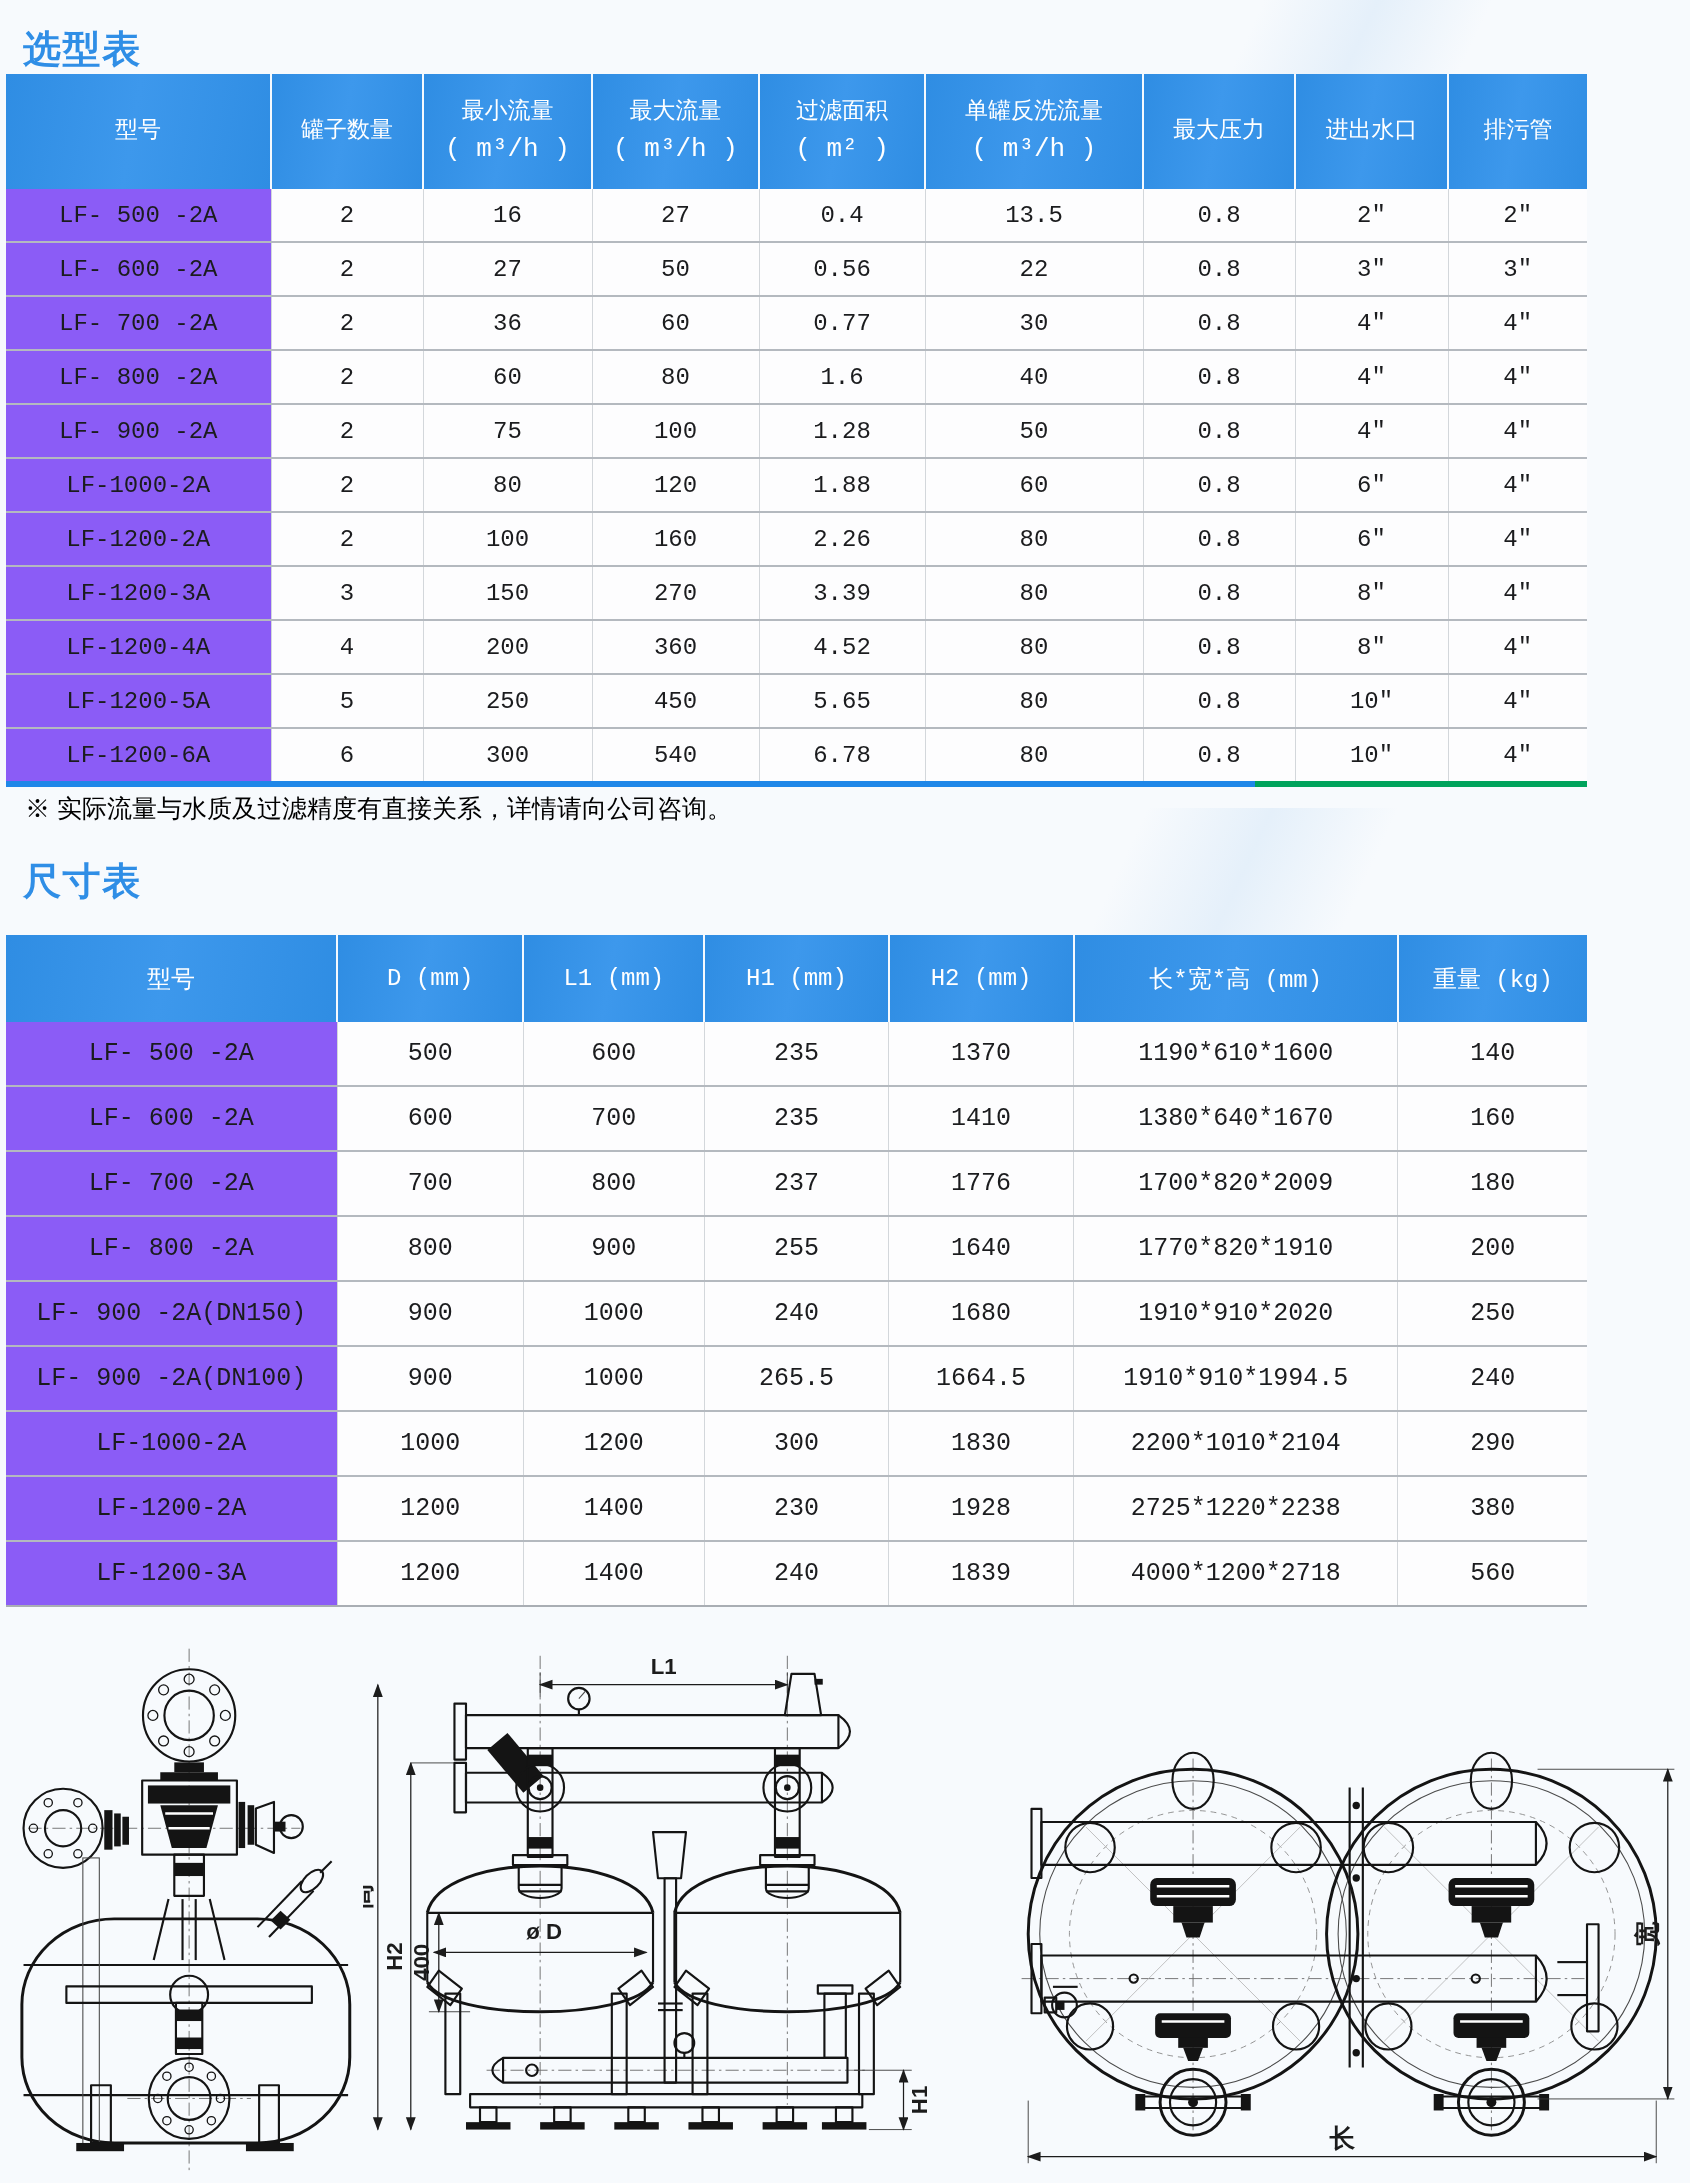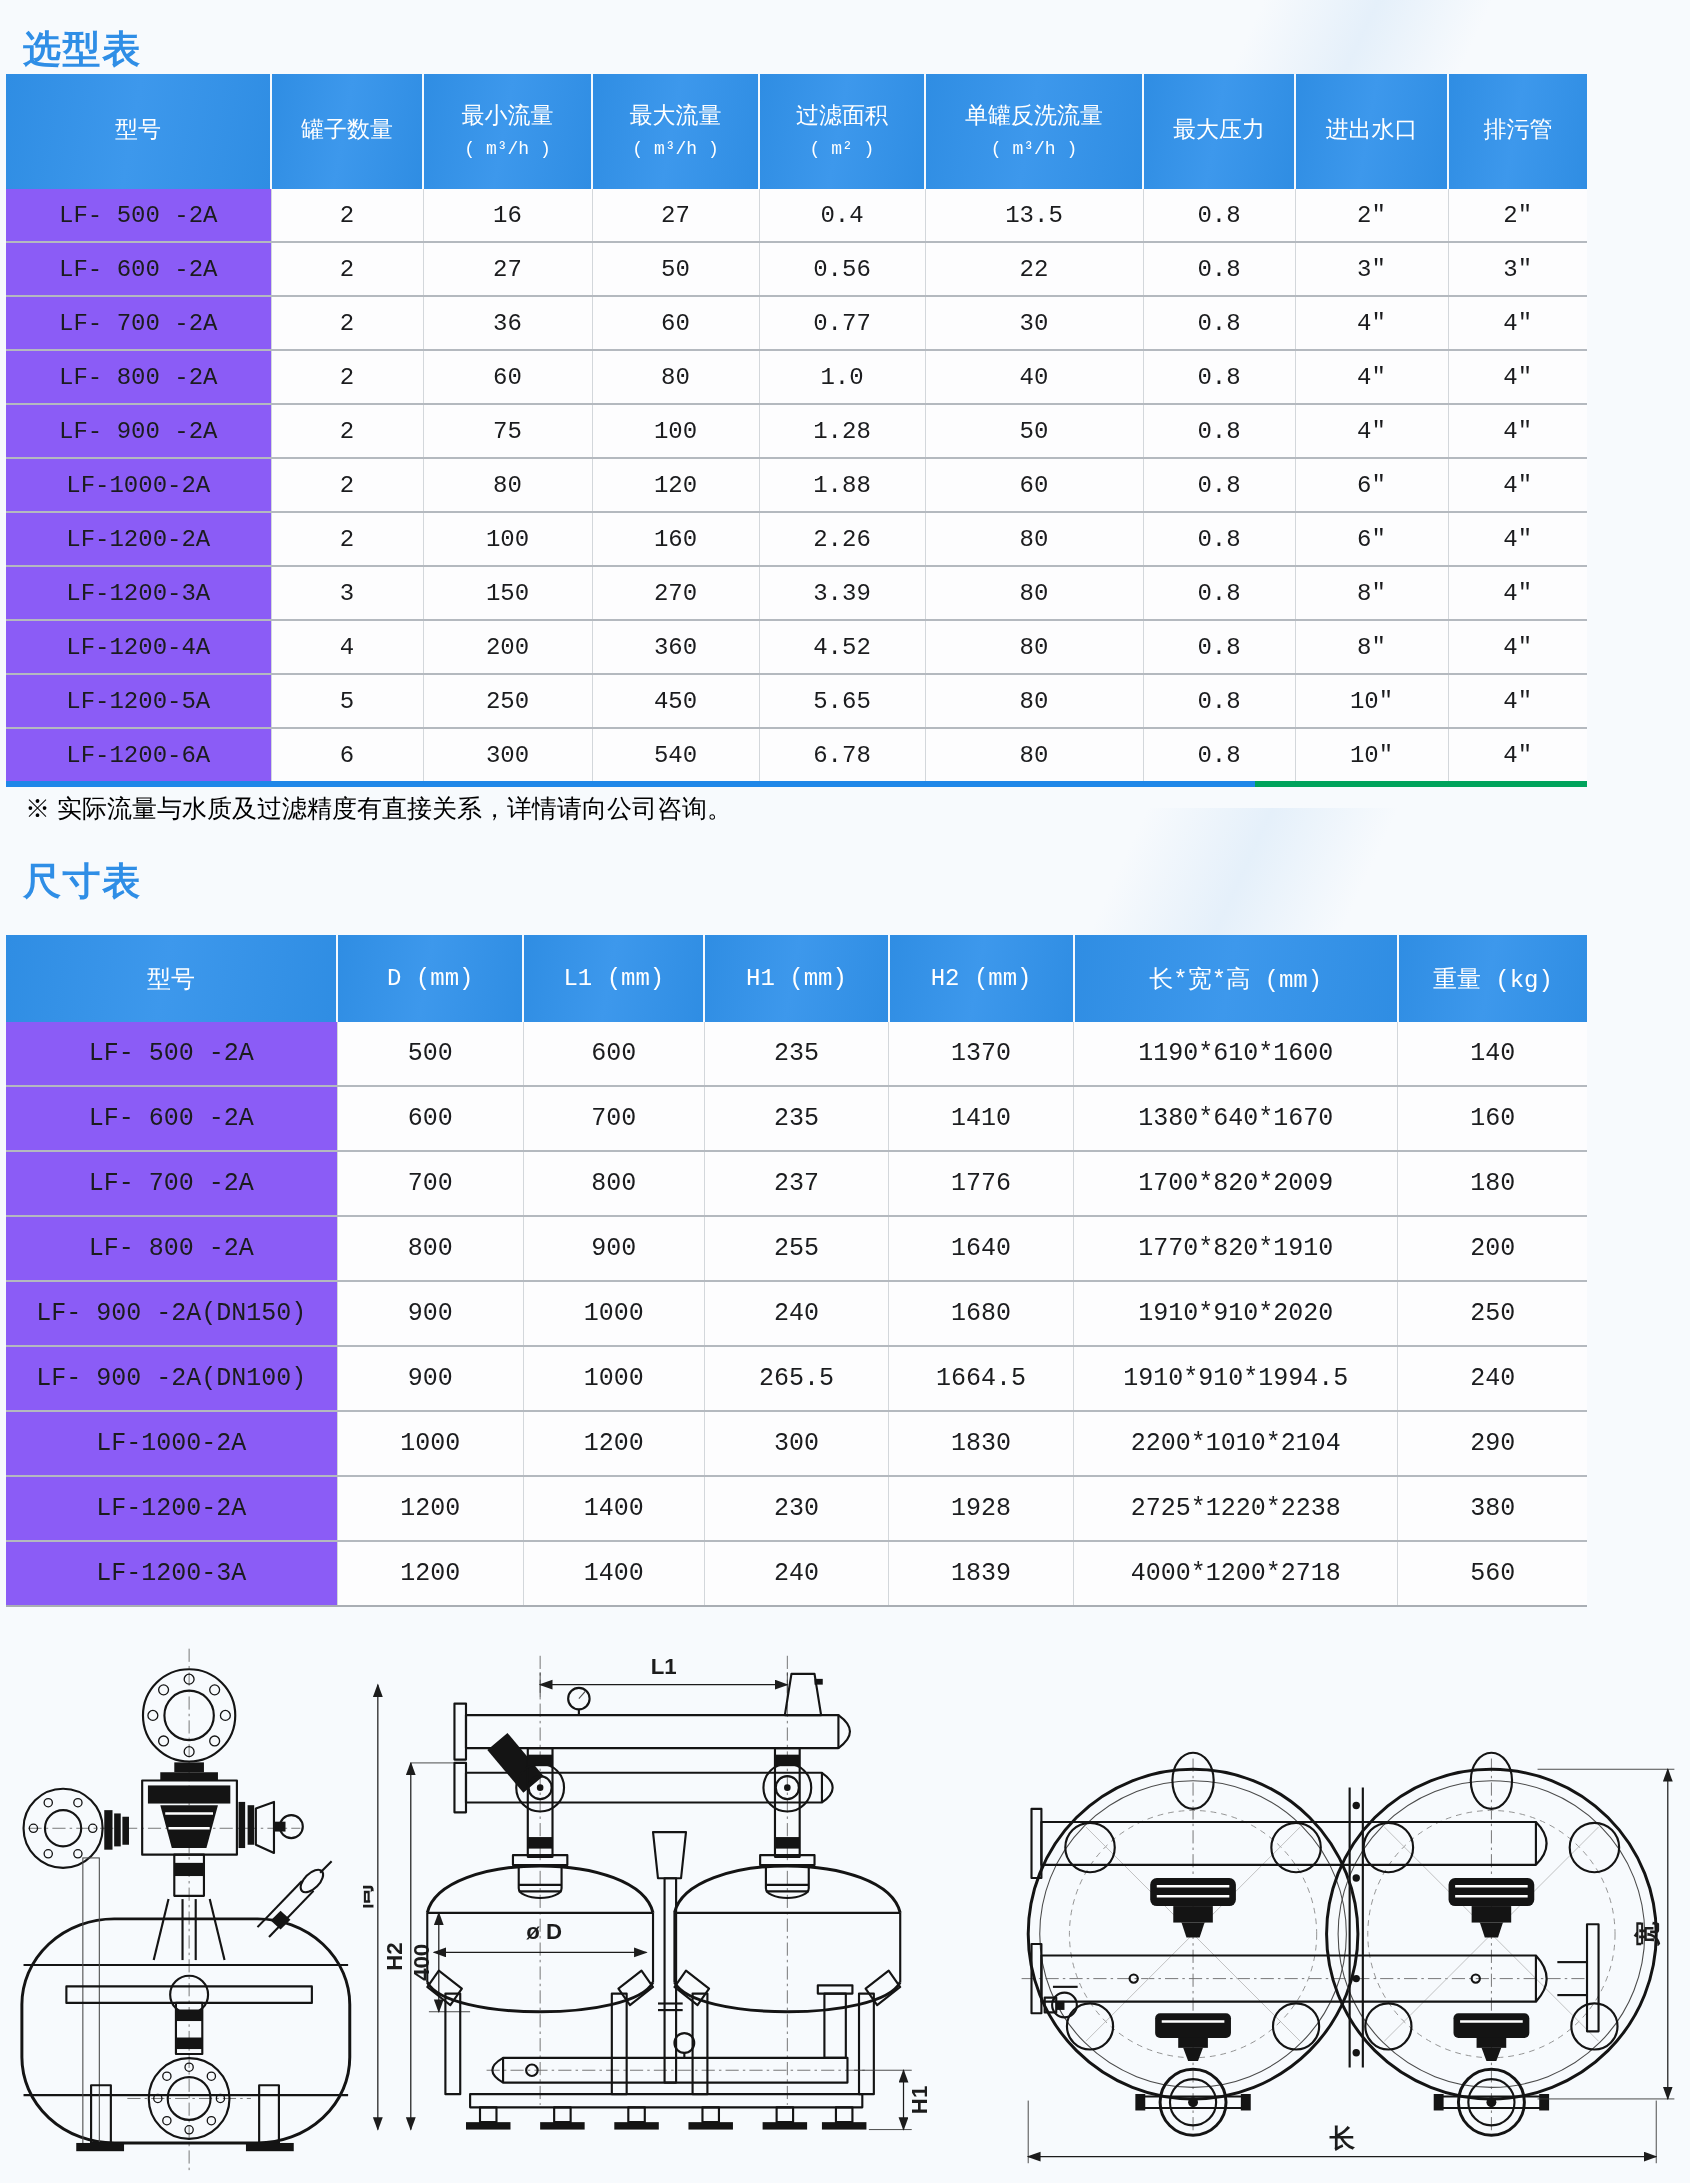--- a/index.html
+++ b/index.html
@@ -33,21 +33,21 @@
 
   table { border-collapse:collapse; table-layout:fixed; width:1581px; }
   thead th {
     background:linear-gradient(100deg,#2f8de3 0%, #3d98ec 48%, #2f8de3 100%);
     color:#fff; font-weight:400; text-align:center; vertical-align:middle;
     padding:0 3.3px;
   }
   #selection-table thead th { height:115px; font-size:23px; line-height:1.4; }
   #dimension-table thead th { height:87px; font-size:24px; }
   thead th + th { border-left:2.5px solid rgba(255,255,255,.95); }
-  thead .unit { font-size:18px; margin-top:3px; }
+  thead .unit { font-size:26px; margin-top:3px; }
 
   tbody td {
     background:#fdfdfe; text-align:center; vertical-align:middle;
     font-size:24px; color:#1b1c1e; padding:0 3.3px;
   }
   #selection-table tbody td { height:52px; }
   #dimension-table tbody td { height:63px; font-size:25px; }
   tbody td + td { border-left:1.6px solid #d3d7db; }
   tbody tr + tr td { border-top:2.5px solid #b4b9bf; }
   tbody td.model-col { background:#8b5cf6; }
@@ -170,21 +170,21 @@
             <td>30</td>
             <td>0.8</td>
             <td>4"</td>
             <td>4"</td>
           </tr>
           <tr>
             <td class="model-col">LF- 800 -2A</td>
             <td>2</td>
             <td>60</td>
             <td>80</td>
-            <td>1.0</td>
+            <td>1.6</td>
             <td>40</td>
             <td>0.8</td>
             <td>4"</td>
             <td>4"</td>
           </tr>
           <tr>
             <td class="model-col">LF- 900 -2A</td>
             <td>2</td>
             <td>75</td>
             <td>100</td>

